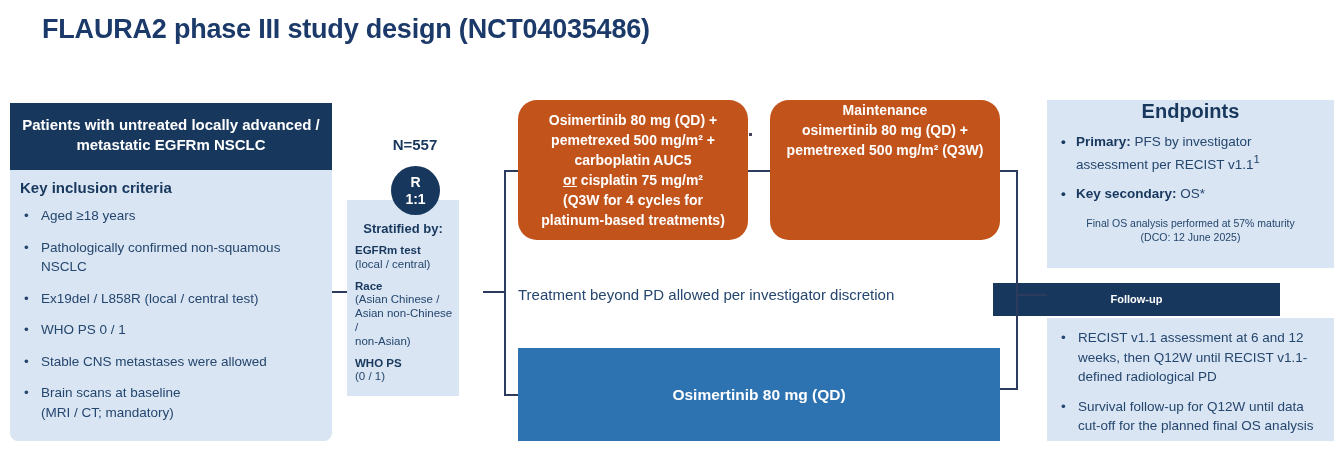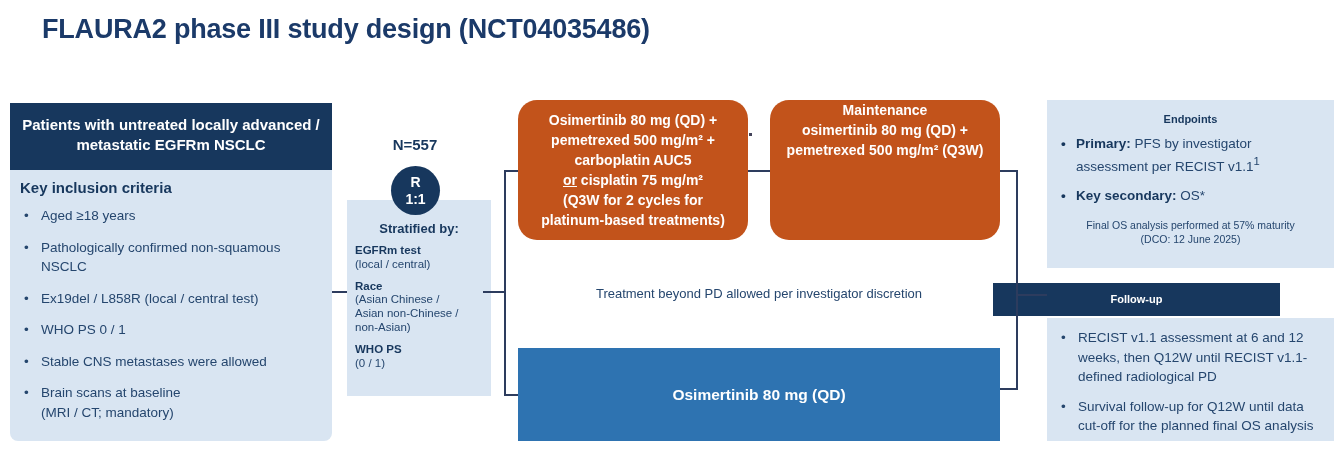--- a/index.html
+++ b/index.html
@@ -17,36 +17,36 @@
   .left-panel{position:absolute;left:10px;top:103px;width:322px;height:338px;background:var(--lightblue);border-radius:8px;}
   .left-header{background:var(--navy);color:#fff;font-weight:bold;font-size:15px;line-height:1.35;text-align:center;padding:12px 8px;height:67px;}
   .section-title{color:var(--navy);font-weight:bold;font-size:15px;padding:9px 10px 0 10px;}
   ul.bullets{list-style:none;margin:10px 0 0 0;padding:0 10px 0 12px;}
   ul.bullets li{position:relative;padding-left:19px;font-size:13.5px;line-height:1.45;color:var(--text);margin-bottom:12px;}
   ul.bullets li::before{content:"•";position:absolute;left:2px;top:0;color:var(--text);}
 
   
   .n-label{position:absolute;left:365px;top:136px;width:100px;text-align:center;font-size:15px;font-weight:bold;color:var(--navy);}
   .r-circle{position:absolute;left:391px;top:166px;width:49px;height:49px;border-radius:50%;background:var(--navy);color:#fff;font-weight:bold;display:flex;flex-direction:column;align-items:center;justify-content:center;line-height:1.15;font-size:14px;z-index:2;}
-  .strat-box{position:absolute;left:347px;top:200px;width:144px;height:196px;background:var(--lightblue);}
+  .strat-box{position:absolute;left:347px;top:200px;width:112px;height:196px;background:var(--lightblue);}
   .strat-title{margin-top:21px;text-align:center;font-size:13px;font-weight:bold;color:var(--navy);}
   .factor{padding:0 6px 0 8px;margin-top:8px;font-size:11.5px;line-height:1.2;color:var(--text);}
   .factor-name{font-weight:bold;color:var(--navy);}
 
   
   .arm-box{position:absolute;width:230px;height:140px;background:var(--orange);color:#fff;font-weight:bold;font-size:14px;text-align:center;border-radius:19px;}
   .combo-box{left:518px;top:100px;padding-top:10px;line-height:1.43;}
   .maint-box{left:770px;top:100px;display:flex;flex-direction:column;justify-content:flex-start;line-height:1.43;}
   .u{text-decoration:underline;}
-  .note{position:absolute;left:518px;top:286px;width:482px;text-align:center;font-size:13px;color:var(--text);}
+  .note{position:absolute;left:518px;top:286px;width:482px;font-size:15px;color:var(--text);}
   .mono-box{position:absolute;left:518px;top:348px;width:482px;height:93px;background:var(--blue);color:#fff;font-weight:bold;font-size:15.5px;display:flex;align-items:center;justify-content:center;}
 
   
   .endpoints-box{position:absolute;left:1047px;top:100px;width:287px;height:168px;background:var(--lightblue);}
-  .endpoints-title{text-align:center;font-weight:bold;font-size:11px;color:var(--navy);padding-top:13px;}
+  .endpoints-title{text-align:center;font-weight:bold;font-size:20px;color:var(--navy);padding-top:0;}
   ul.ep-bullets{list-style:none;margin:10px 0 0 0;padding:0 8px 0 12px;}
   ul.ep-bullets li{position:relative;padding-left:17px;font-size:13.5px;line-height:1.4;color:var(--text);margin-bottom:11px;}
   ul.ep-bullets li::before{content:"•";position:absolute;left:2px;top:0;color:var(--navy);font-weight:bold;}
   ul.ep-bullets .lbl{font-weight:bold;color:var(--navy);}
   .ep-footnote{text-align:center;font-size:10.5px;color:var(--text);line-height:1.35;margin-top:12px;}
 
   .followup-header{position:absolute;left:993px;top:283px;width:287px;height:33px;background:var(--navy);color:#fff;font-weight:bold;font-size:11px;text-align:center;line-height:33px;}
   .followup-body{position:absolute;left:1047px;top:318px;width:287px;height:123px;background:var(--lightblue);padding-top:10px;}
   .followup-body ul.bullets{margin:0;padding:0 8px 0 12px;}
   .followup-body ul.bullets li{font-size:13.5px;margin-bottom:10px;}
@@ -101,21 +101,21 @@
       <div class="factor-name">WHO PS</div>
       <div class="factor-detail pre">(0 / 1)</div>
     </div>
   </div>
 
   <div class="arm-box combo-box">
     <div>Osimertinib 80 mg (QD) +</div>
     <div>pemetrexed 500 mg/m² +</div>
     <div>carboplatin AUC5</div>
     <div><span class="u">or</span><span> cisplatin 75 mg/m²</span></div>
-    <div>(Q3W for 2 cycles for</div>
+    <div>(Q3W for 4 cycles for</div>
     <div>platinum-based treatments)</div>
   </div>
 
   <div class="arm-box maint-box">
     <div>Maintenance</div>
     <div>osimertinib 80 mg (QD) +</div>
     <div>pemetrexed 500 mg/m² (Q3W)</div>
   </div>
 
   <div class="note">Treatment beyond PD allowed per investigator discretion</div>

